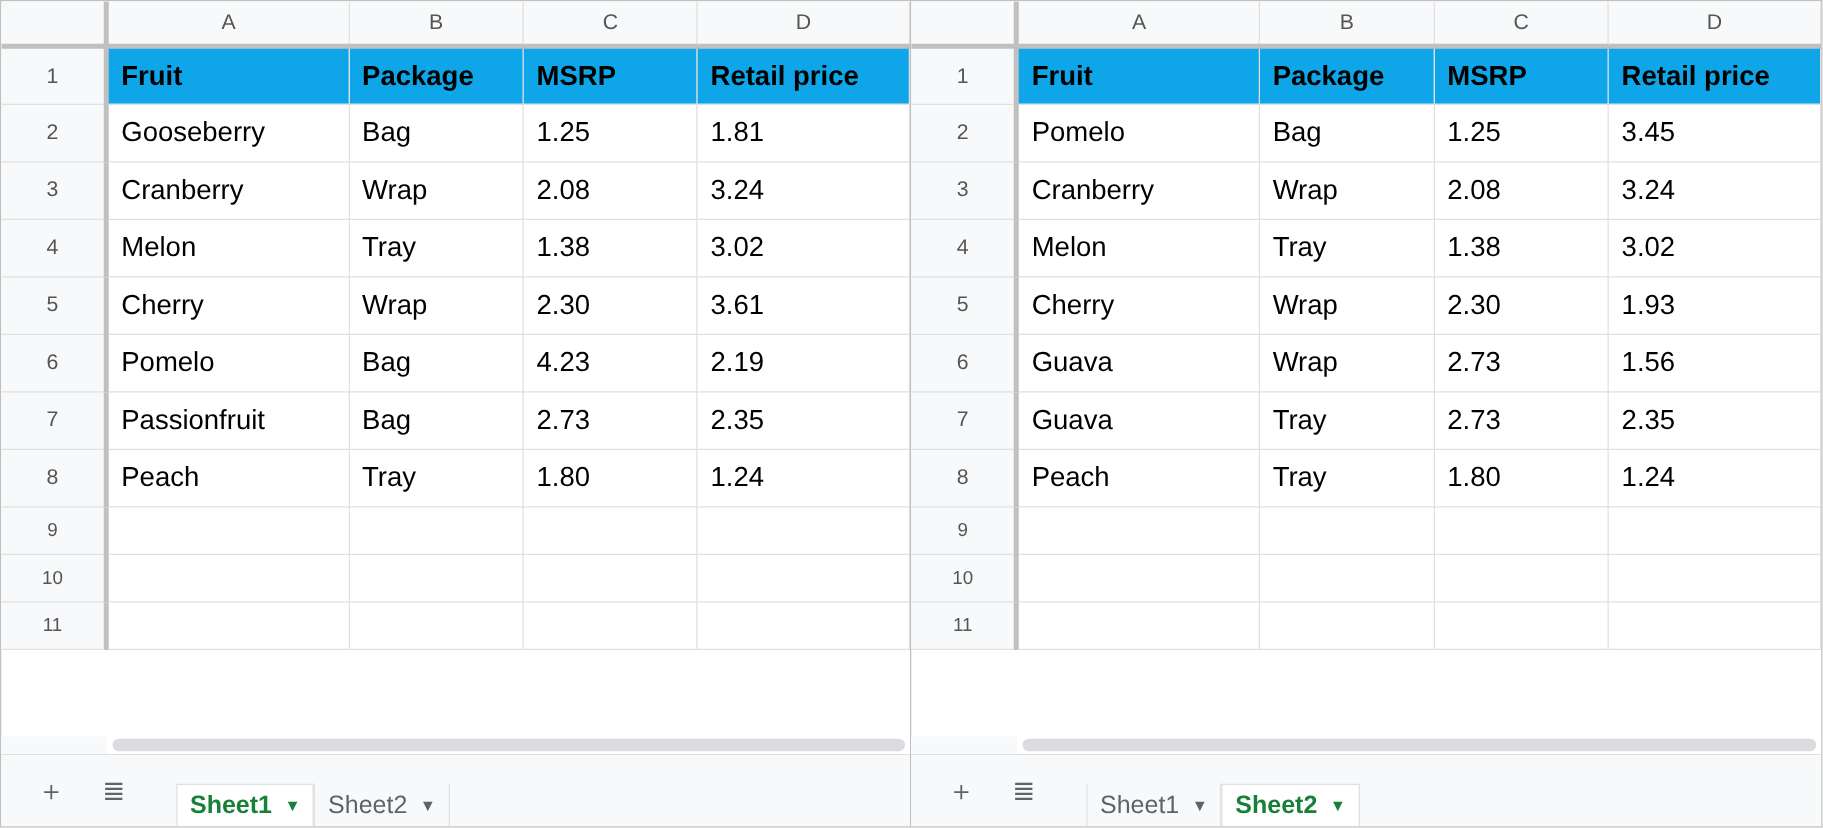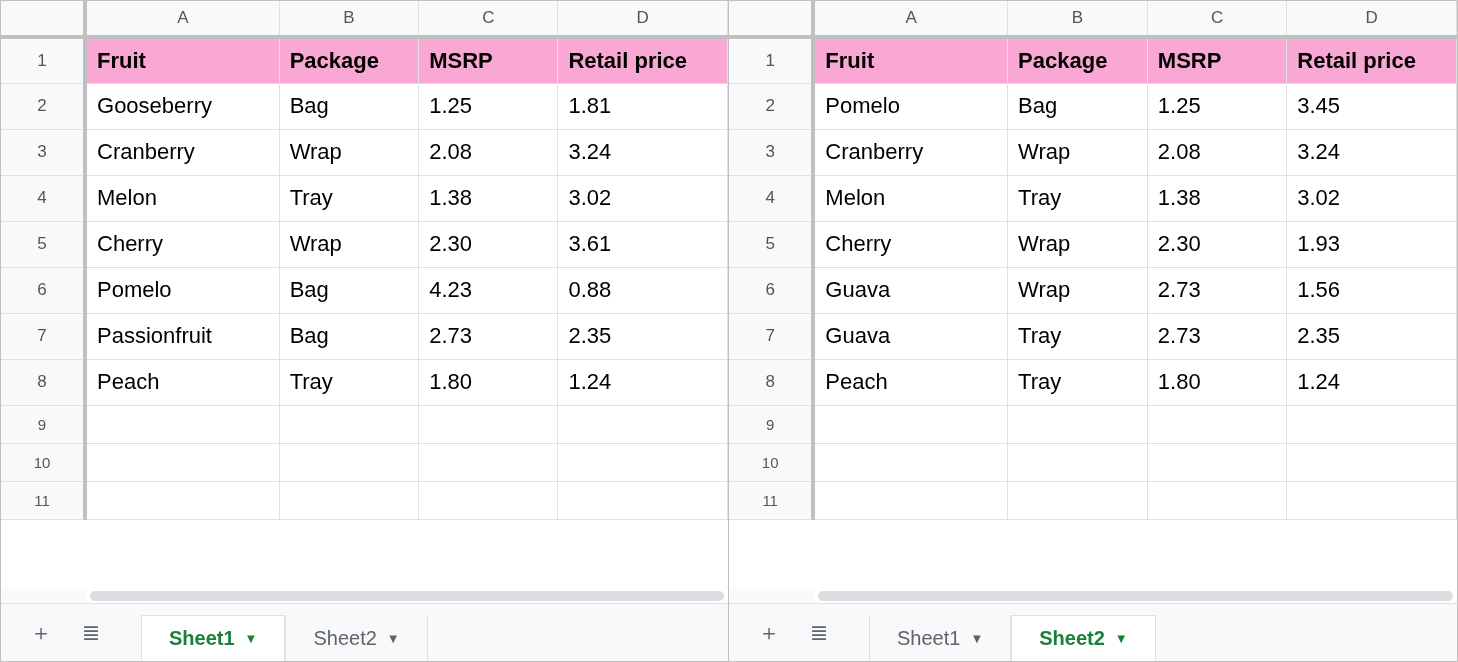--- a/index.html
+++ b/index.html
@@ -66,21 +66,21 @@
     td.cell {
       border-right: 1px solid #e0e0e0;
       border-bottom: 1px solid #e0e0e0;
       padding: 0 10px;
       font-size: 22px;
       color: #000;
       height: 46px;
       white-space: nowrap;
     }
     tr.header-data td.cell {
-      background: #f9a8d4;
+      background: #0ea5e9;
       font-weight: 700;
     }
     td.num { text-align: left; }
     td.txt { text-align: left; }
 
     tr.empty-row .row-head { height: 38px; font-size: 15px; }
     tr.empty-row td.cell { height: 38px; }
 
     .hscroll-track {
       height: 14px;
@@ -115,22 +115,22 @@
       display: flex;
       align-items: center;
       justify-content: center;
       color: #5f6368;
       cursor: pointer;
       font-size: 22px;
       margin-right: 10px;
     }
     .tabs { display: flex; height: 100%; align-items: flex-end; margin-left: 20px; }
     .tab {
-      height: 46px;
-      padding: 0 27px;
+      height: 34px;
+      padding: 0 10px;
       display: flex;
       align-items: center;
       gap: 10px;
       font-size: 20px;
       cursor: pointer;
       color: #5f6368;
       border-left: 1px solid #e0e0e0;
       border-right: 1px solid #e0e0e0;
     }
     .tab.active {
@@ -194,21 +194,21 @@
         <td class="cell txt">Cherry</td>
         <td class="cell txt">Wrap</td>
         <td class="cell num">2.30</td>
         <td class="cell num">3.61</td>
       </tr>
       <tr>
         <th class="row-head">6</th>
         <td class="cell txt">Pomelo</td>
         <td class="cell txt">Bag</td>
         <td class="cell num">4.23</td>
-        <td class="cell num">0.88</td>
+        <td class="cell num">2.19</td>
       </tr>
       <tr>
         <th class="row-head">7</th>
         <td class="cell txt">Passionfruit</td>
         <td class="cell txt">Bag</td>
         <td class="cell num">2.73</td>
         <td class="cell num">2.35</td>
       </tr>
       <tr>
         <th class="row-head">8</th>

